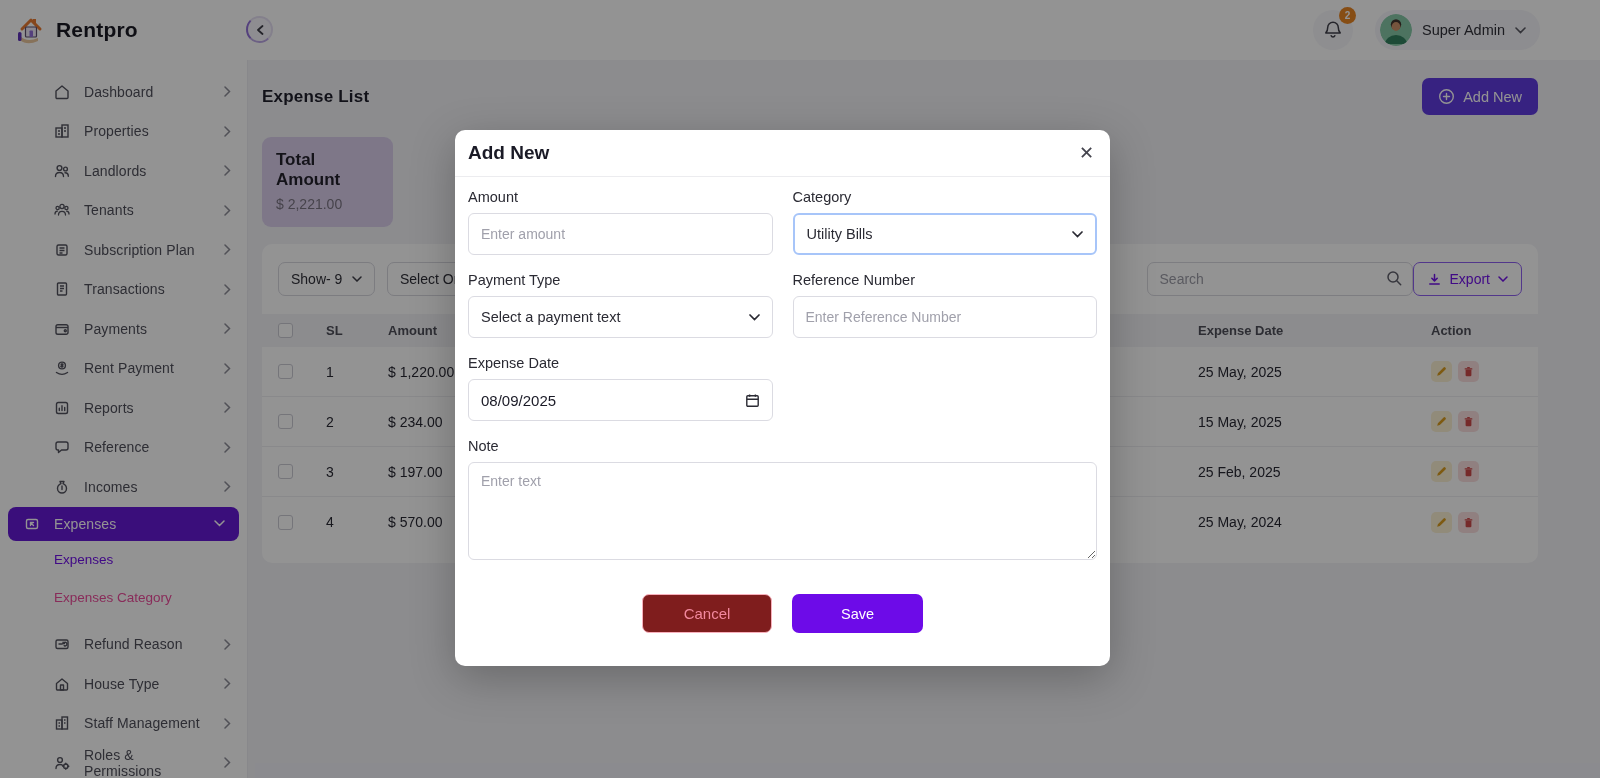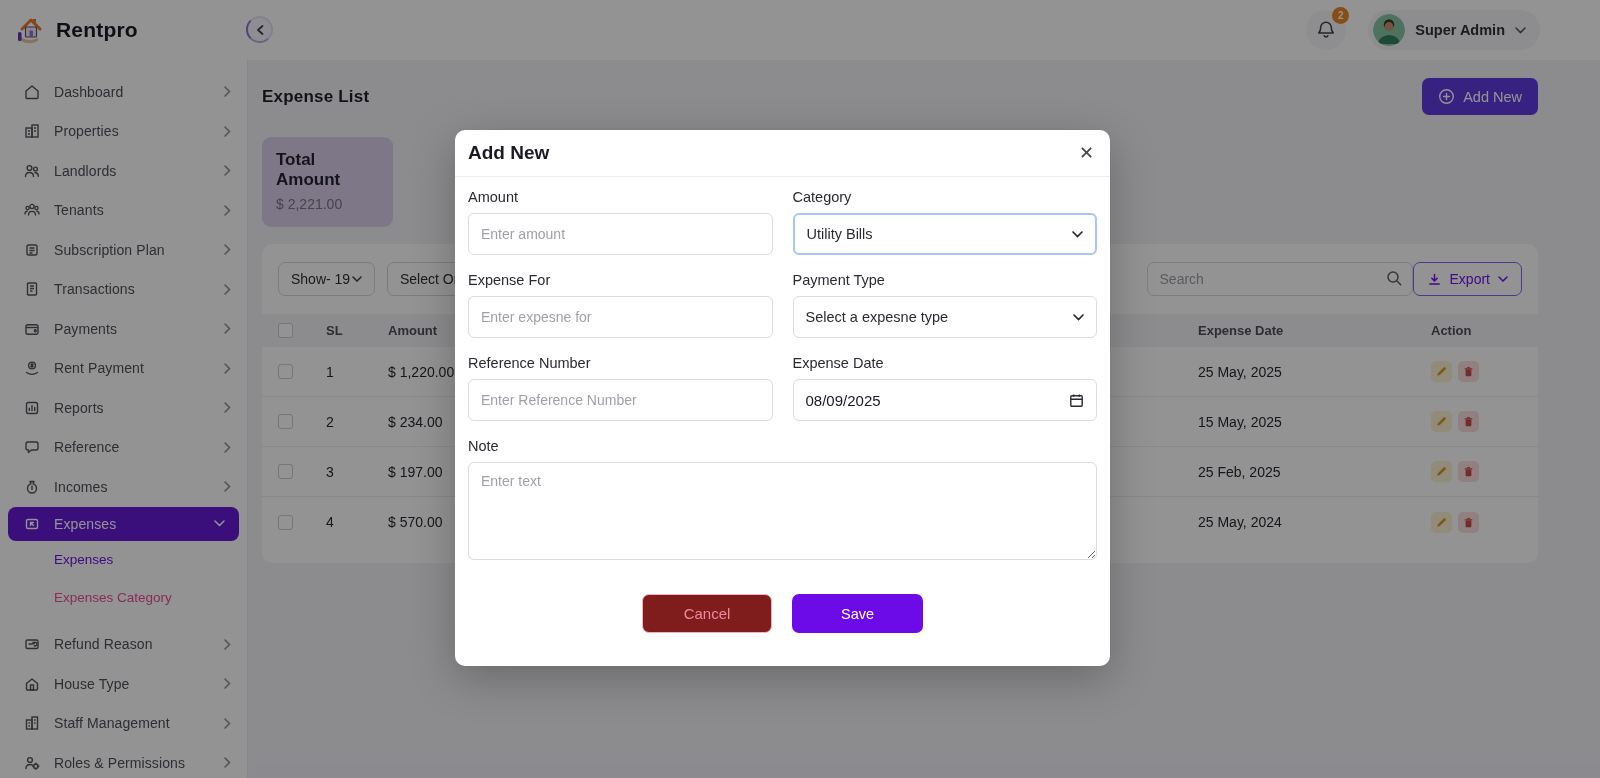--- a/index.html
+++ b/index.html
@@ -7,28 +7,28 @@
   body { font-family:"Liberation Sans",sans-serif; background:#F2F2F7; color:#23232E; position:relative; }
 
   
   #topbar { position:absolute; top:0; left:0; width:1600px; height:60px; background:#fff; z-index:5; display:flex; align-items:center; }
   .logo-wrap { display:flex; align-items:center; gap:8px; padding-left:14px; width:248px; }
   .logo-text { font-size:21px; font-weight:800; color:#15151F; letter-spacing:.2px; }
   .topbar-right { margin-left:auto; display:flex; align-items:center; gap:22px; padding-right:60px; }
   .bell-wrap { position:relative; width:40px; height:40px; border-radius:50%; background:#F6F6FA; display:flex; align-items:center; justify-content:center; cursor:pointer; }
   .badge { position:absolute; top:-3px; right:-3px; min-width:17px; height:17px; border-radius:9px; background:#E8821E; color:#fff; font-size:10px; font-weight:700; display:flex; align-items:center; justify-content:center; }
   .profile-pill { display:flex; align-items:center; gap:10px; background:#F4F4F9; border-radius:22px; padding:4px 14px 4px 5px; height:40px; cursor:pointer; }
-  .profile-name { font-size:14.5px; color:#2A2A33; font-weight:700; }
+  .profile-name { font-size:14.5px; color:#2A2A33; font-weight:400; }
 
   
   #collapse-btn { position:absolute; left:246px; top:16px; width:27px; height:27px; border-radius:50%; background:#F7F5FB; border:2px solid #E4DEF2; border-left-color:#8F6CD8; border-bottom-color:#B9A4E4; z-index:12; display:flex; align-items:center; justify-content:center; cursor:pointer; }
 
   
   #sidebar { position:absolute; top:60px; left:0; width:248px; height:718px; background:#fff; border-right:1px solid #ECECF1; padding-top:12px; z-index:4; }
-  .nav-item { height:39.5px; display:flex; align-items:center; gap:13px; padding:0 16px 0 22px; cursor:pointer; }
+  .nav-item { height:39.5px; display:flex; align-items:center; gap:13px; padding:0 16px 0 22px; cursor:pointer;margin-left:30px; }
   .nav-item .nicon { width:19px; height:19px; color:#4E4E5A; display:flex; align-items:center; justify-content:center; flex:0 0 19px; }
   .nav-item .nlabel { font-size:14px; color:#4B4B57; flex:1; letter-spacing:.1px; }
   .nav-item .chev { color:#8A8A95; }
   .nav-item.active { background:#6112D4; border-radius:8px; margin:0 8px; height:34px; padding:0 14px; }
   .nav-item.active .nicon, .nav-item.active .chev { color:#fff; }
   .nav-item.active .nlabel { color:#fff; }
   .sub-item { height:38px; display:flex; align-items:center; padding-left:54px; font-size:13.5px; color:#ec4899; cursor:pointer; }
   .sub-item.active { color:#6D0BE8; }
   .after-subs { margin-top:8px; }
 
@@ -382,21 +382,21 @@
   </div>
 
   <div class="total-card">
     <div class="tc-label">Total Amount</div>
     <div class="tc-value">$ 2,221.00</div>
   </div>
 
   <div class="table-card">
     <div class="controls">
       <div class="ctl-select ctl-show">
-        <span>Show- 19</span>
+        <span>Show- 9</span>
         <svg width="10" height="6" viewBox="0 0 10 6" fill="none" stroke="#3A3A45" stroke-width="1.5" stroke-linecap="round">
             <path d="M1 1l4 4 4-4"></path>
           </svg>
       </div>
       <div class="ctl-select ctl-order">
         <span>Select Or</span>
       </div>
       <div class="ctl-right">
         <div class="search-box">
           <input type="text" placeholder="Search" style="">
@@ -532,27 +532,23 @@
       <div class="f-label">Category</div>
       <div class="f-select focused">
         <span>Utility Bills</span>
         <svg width="11" height="7" viewBox="0 0 11 7" fill="none" stroke="#2A2A33" stroke-width="1.7" stroke-linecap="round">
             <path d="M1 1l4.5 4.5L10 1"></path>
           </svg>
       </div>
     </div>
 
     <div class="field">
-      <div class="f-label">Expense For</div>
-      <input class="f-input" type="text" placeholder="Enter expesne for" style="">
-    </div>
-    <div class="field">
       <div class="f-label">Payment Type</div>
       <div class="f-select">
-        <span>Select a expesne type</span>
+        <span>Select a payment text</span>
         <svg width="11" height="7" viewBox="0 0 11 7" fill="none" stroke="#2A2A33" stroke-width="1.7" stroke-linecap="round">
             <path d="M1 1l4.5 4.5L10 1"></path>
           </svg>
       </div>
     </div>
 
     <div class="field">
       <div class="f-label">Reference Number</div>
       <input class="f-input" type="text" placeholder="Enter Reference Number" style="">
     </div>

